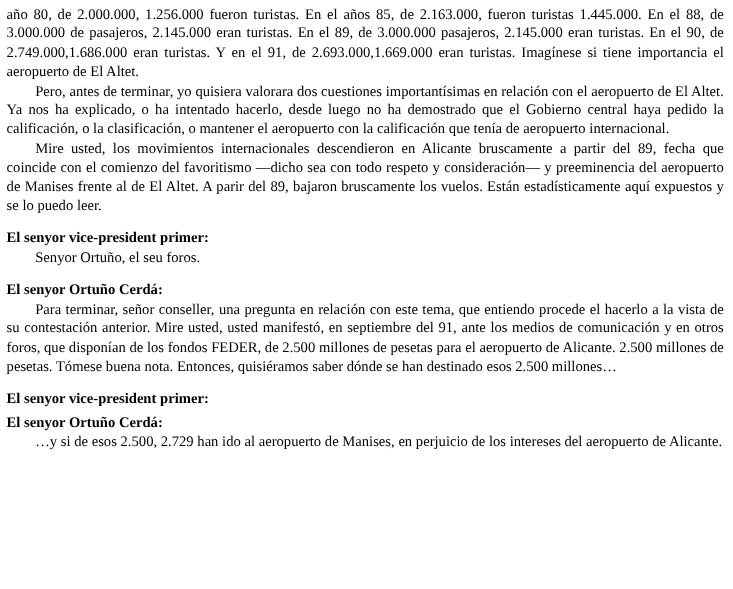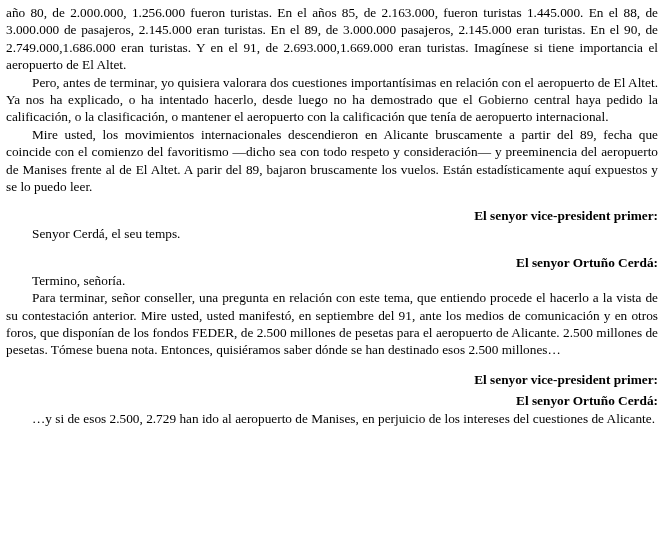--- a/index.html
+++ b/index.html
@@ -29,39 +29,38 @@
     hyphens: none;
   }
   p.indent {
     text-indent: 26px;
   }
   h3.speaker {
     margin: 0;
     font-size: 13.3px;
     line-height: 17.4px;
     font-weight: bold;
-    text-align: right;
+    text-align: left;
   }
   .gap-md { height: 12px; }
   .gap-xs { height: 4px; }
 </style>
 </head>
 <body>
 
 <div class="page">
   <div id="doc-body">
       <p class=""><span>año 80, de 2.000.000, 1.256.000 fueron turistas. En el años 85, de 2.163.000, fueron turistas 1.445.000. En el 88, de 3.000.000 de pasajeros, 2.145.000 eran turistas. En el 89, de 3.000.000 pasajeros, 2.145.000 eran turistas. En el 90, de 2.749.000,1.686.000 eran turistas. Y en el 91, de 2.693.000,1.669.000 eran turistas. Imagínese si tiene importancia el aeropuerto de El Altet.</span></p>
       <p class="indent"><span>Pero, antes de terminar, yo quisiera valorara dos cuestiones importantísimas en relación con el aeropuerto de El Altet. Ya nos ha explicado, o ha intentado hacerlo, desde luego no ha demostrado que el Gobierno central haya pedido la calificación, o la clasificación, o mantener el aeropuerto con la calificación que tenía de aeropuerto internacional.</span></p>
       <p class="indent"><span>Mire usted, </span><span class="ul">los movimientos internacionales descendieron en Alicante bruscamente a partir del 89, fecha que coincide con el comienzo del favoritismo —dicho sea con todo respeto y consideración— y preeminencia del aeropuerto de Manises frente al de El Altet.</span><span> A parir del 89, bajaron bruscamente los vuelos. Están estadísticamente aquí expuestos y se lo puedo leer.</span></p>
       <div class="gap-md"></div>
       <h3 class="speaker">El senyor vice-president primer:</h3>
-      <p class="indent"><span>Senyor Cerdá, el seu temps.</span></p>
+      <p class="indent"><span>Senyor Ortuño, el seu foros.</span></p>
       <div class="gap-md"></div>
       <h3 class="speaker">El senyor Ortuño Cerdá:</h3>
-      <p class="indent"><span>Termino, señoría.</span></p>
       <p class="indent"><span>Para terminar, señor conseller, una pregunta en relación con este tema, que entiendo procede el hacerlo a la vista de su contestación anterior. Mire usted, usted manifestó, en septiembre del 91, ante los medios de comunicación y en otros foros, que disponían de los </span><span class="ul">fondos FEDER, de 2.500 millones de pesetas para el aeropuerto de Alicante.</span><span> 2.500 millones de pesetas. Tómese buena nota. </span><span class="ul">Entonces, quisiéramos saber dónde se han destinado esos 2.500 millones…</span></p>
       <div class="gap-md"></div>
       <h3 class="speaker">El senyor vice-president primer:</h3>
       <div class="gap-xs"></div>
       <h3 class="speaker">El senyor Ortuño Cerdá:</h3>
-      <p class="indent"><span>…y </span><span class="ul">si de esos 2.500, 2.729 han ido al aeropuerto de Manises</span><span>, en </span><span class="ul">perjuicio de los intereses del cuestiones de Alicante.</span></p>
+      <p class="indent"><span>…y </span><span class="ul">si de esos 2.500, 2.729 han ido al aeropuerto de Manises</span><span>, en </span><span class="ul">perjuicio de los intereses del aeropuerto de Alicante.</span></p>
     </div>
 </div>
 
 </body></html>

